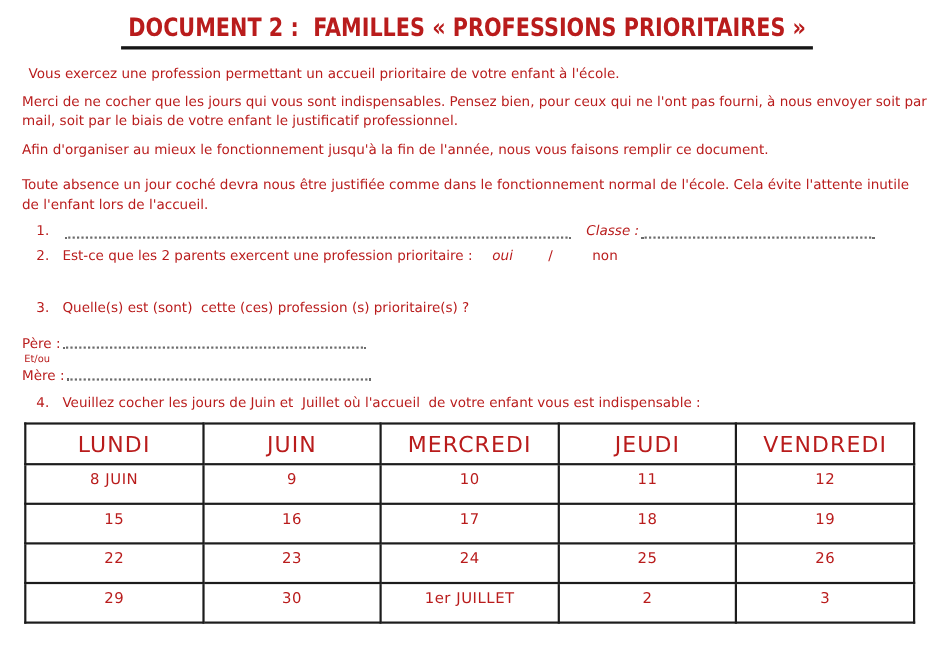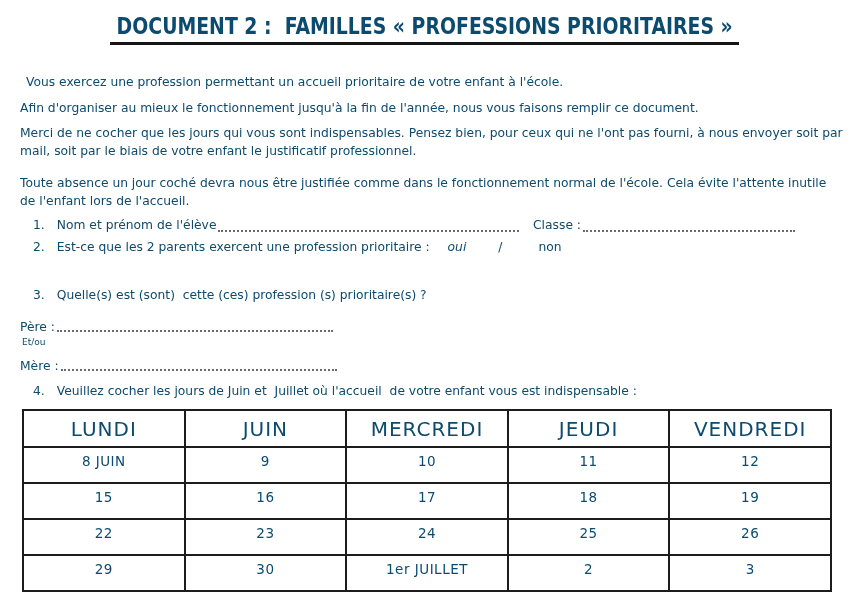--- a/index.html
+++ b/index.html
@@ -1,35 +1,35 @@
 <!DOCTYPE html>
 <html><head>
 <meta charset="utf-8">
 <style>
   html, body { margin:0; padding:0; background:#e8e8e8; }
   .page {
     width:850px; height:601px; margin:0 auto; background:#ffffff;
-    font-family:"DejaVu Sans", sans-serif; color:#0c4a6e;
+    font-family:"DejaVu Sans", sans-serif; color:#b91c1c;
     position:relative; overflow:hidden; box-sizing:border-box;
   }
   
   .title-wrap { padding-top:13px; text-align:center; }
   .doc-title {
     display:inline-block;
     font-size:23px; font-weight:bold; white-space:pre;
     letter-spacing:0px;
     transform:scaleX(0.82); transform-origin:center;
     border-bottom:3px solid #161616;
     padding:0 8px 3px 8px;
   }
   
   .para {
     font-size:12.3px; line-height:18px; margin:0 6px 0 20px;
   }
-  .p1 { margin-top:28px; margin-left:26px; }
+  .p1 { margin-top:13px; margin-left:26px; }
   .p2 { margin-top:8px; }
   .p3 { margin-top:7px; margin-right:3px; }
   .p4 { margin-top:14px; }
   
   .q-row {
     display:flex; align-items:flex-end;
     font-size:12.3px; line-height:17px;
     margin-left:33px;
   }
   .q-num { flex:0 0 auto; margin-right:12px; }
@@ -37,33 +37,33 @@
   .q1 { margin-top:7px; margin-right:55px; }
   .q2 { margin-top:5px; }
   .q3 { margin-top:31px; }
   .q4 { margin-top:10px; }
   .dots {
     flex:1 1 auto; display:inline-block;
     border-bottom:2px dotted #6b6b6b;
     margin:0 0 2px 2px; min-height:10px;
   }
   .dots-fixed { flex:0 0 auto; }
-  .classe-lbl { margin-left:14px; }
+  .classe-lbl { margin-left:14px;font-style:italic; }
   .classe-dots { width:212px; }
   .opt { margin-left:30px; }
   .opt-first { margin-left:18px;font-style:italic; }
   .sep { margin-left:32px; }
   .sep + .opt { margin-left:36px; }
   
   .parent-row {
     display:flex; align-items:flex-end;
     font-size:12.3px; margin-left:20px;
   }
   .pere-row { margin-top:16px; }
-  .mere-row { margin-top:12px;align-items:center; }
+  .mere-row { margin-top:2px;align-items:center; }
   .parent-dots { width:276px; }
   .etou {
     font-size:9px; margin:3px 0 1px 22px; line-height:10px;
   }
   
   table.calendar {
     border-collapse:collapse; table-layout:fixed;
     width:810px; margin:9px 18px 0 22px;padding-left:33px;
   }
   table.calendar th {
@@ -81,27 +81,26 @@
 </head>
 <body>
 
 <div class="page">
 
   <div class="title-wrap">
     <span class="doc-title">DOCUMENT 2 :  FAMILLES « PROFESSIONS PRIORITAIRES »</span>
   </div>
 
   <p class="para p1">Vous exercez une profession permettant un accueil prioritaire de votre enfant à l'école.</p>
+  <p class="para p3">Merci de ne cocher que les jours qui vous sont indispensables. Pensez bien, pour ceux qui ne l'ont pas fourni, à nous envoyer soit par mail, soit par le biais de votre enfant le justificatif professionnel.</p>
   <p class="para p2">Afin d'organiser au mieux le fonctionnement jusqu'à la fin de l'année, nous vous faisons remplir ce document.</p>
-  <p class="para p3">Merci de ne cocher que les jours qui vous sont indispensables. Pensez bien, pour ceux qui ne l'ont pas fourni, à nous envoyer soit par mail, soit par le biais de votre enfant le justificatif professionnel.</p>
   <p class="para p4">Toute absence un jour coché devra nous être justifiée comme dans le fonctionnement normal de l'école. Cela évite l'attente inutile de l'enfant lors de l'accueil.</p>
 
   <div class="q-row q1">
     <span class="q-num">1.</span>
-    <span class="q-label">Nom et prénom de l'élève</span>
     <span class="dots"></span>
     <span class="q-label classe-lbl">Classe :</span>
     <span class="dots dots-fixed classe-dots"></span>
   </div>
 
   <div class="q-row q2">
     <span class="q-num">2.</span>
     <span class="q-label">Est-ce que les 2 parents exercent une profession prioritaire :</span>
     <span class="q-label opt opt-first">oui</span>
     <span class="q-label sep">/</span>

